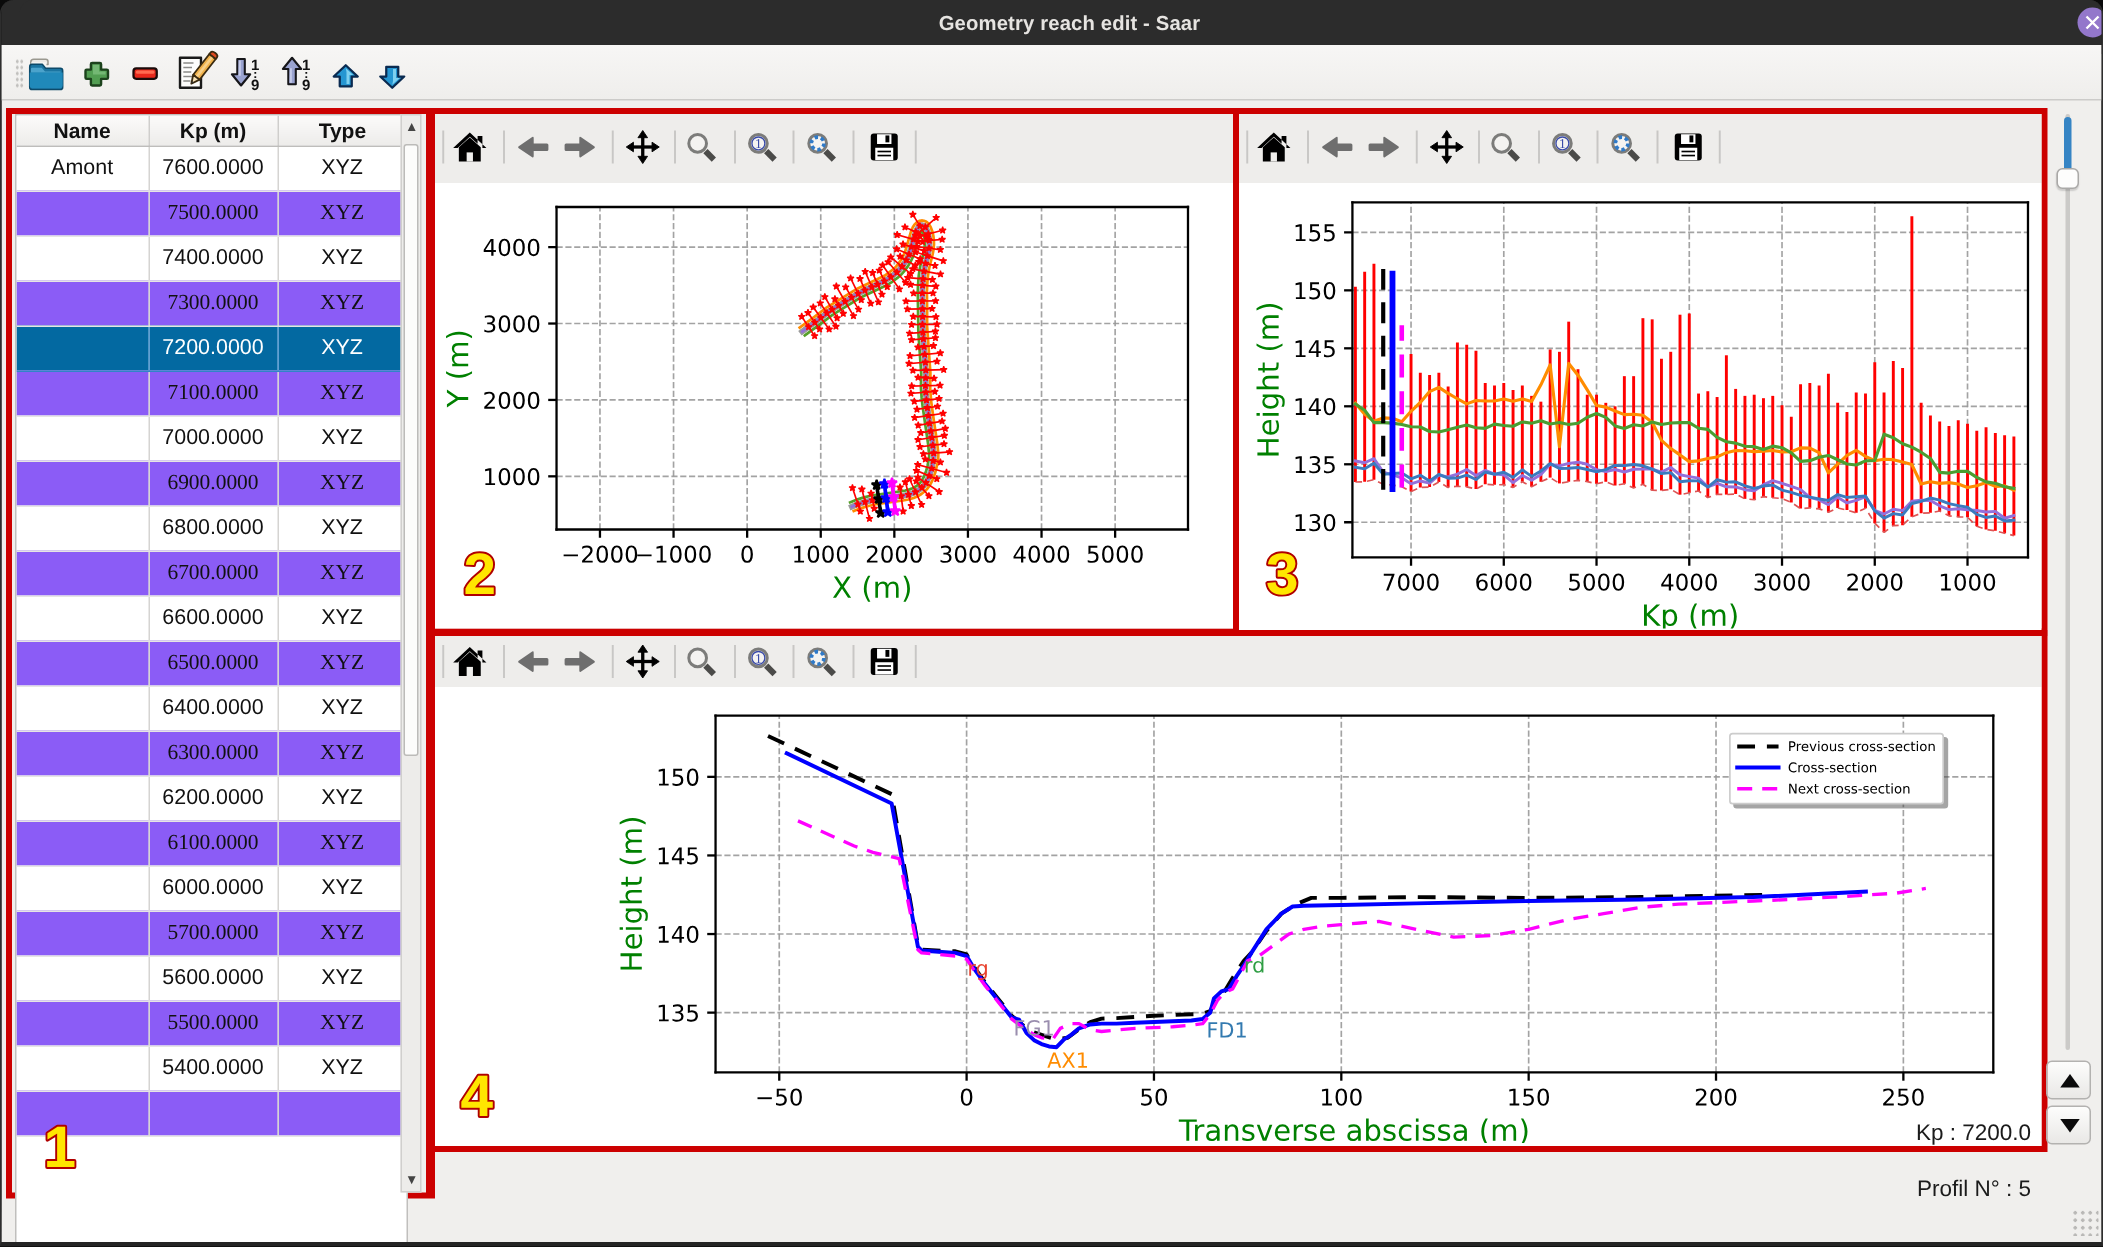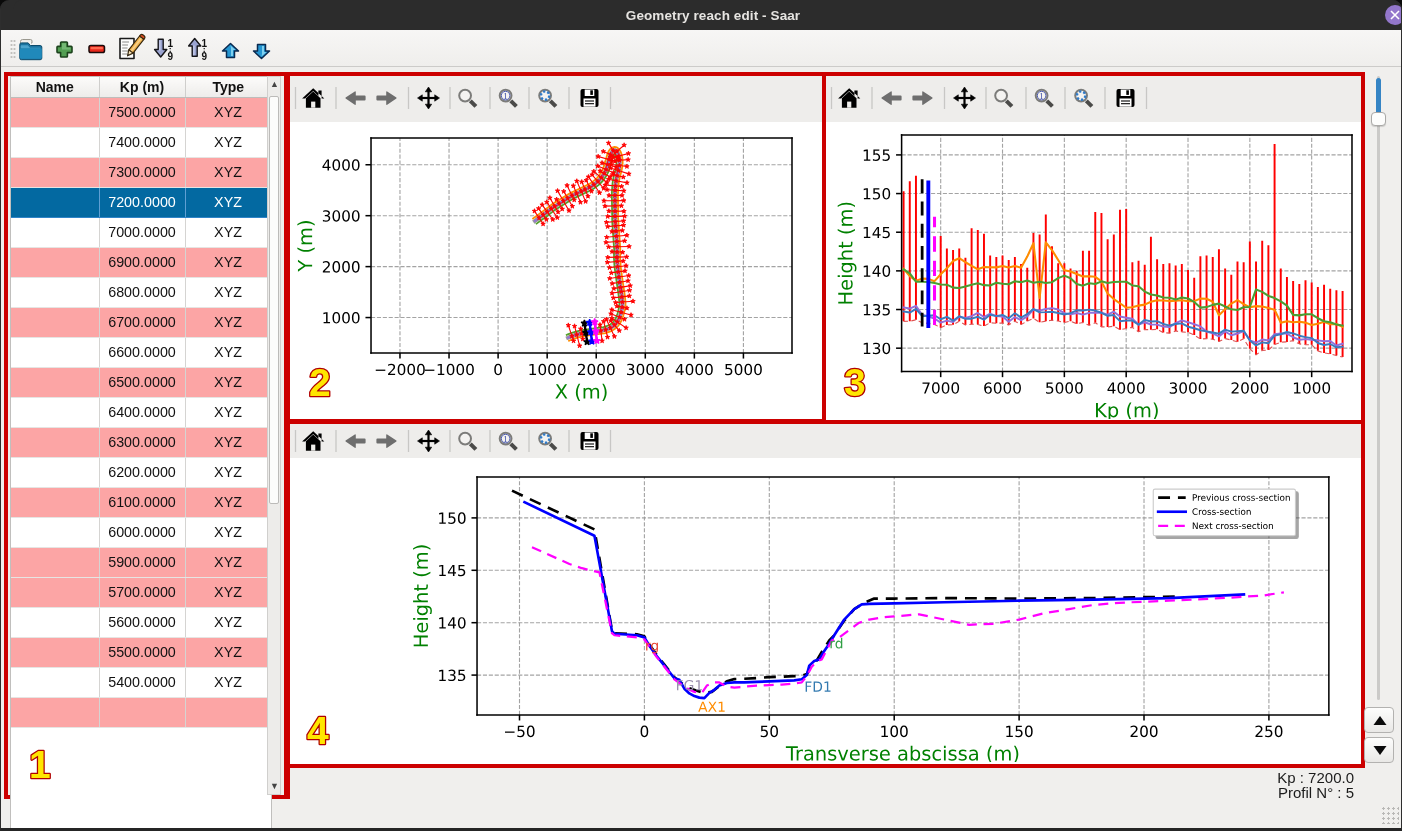--- a/index.html
+++ b/index.html
@@ -32,39 +32,39 @@
 #p2 .navbar, #p3 .navbar { height:46px; }
 #p4 .navbar { height:34px; }
 
 #tablewrap { position:absolute; left:2px; top:0px; width:262px; height:799px; background:#ffffff; overflow:hidden;
   border:1px solid #c0bfbd; }
 table { border-collapse:collapse; width:100%; table-layout:fixed; }
 th { height:20px; background:linear-gradient(#fcfbfa,#edecea); border-bottom:1px solid #bebdbb;
   border-right:1px solid #cfcecc; font-size:14px; font-weight:bold; color:#111; }
 td { height:30px; text-align:center; font-size:14.3px; color:#111;
   border-right:1px solid #d5d4d2; border-bottom:1px solid #e6e5e3; }
-tr.alt td { background:#fca5a5; }
+tr.alt td { background:#8b5cf6;font-family:Liberation Serif, serif; }
 tr.sel td { background:#0369a1; color:#ffffff; border-right-color:#5f9fd3; border-bottom-color:#3084c8; }
 #tscroll { position:absolute; right:3px; top:0; width:14px; height:719px; background:#edecea;
   border:1px solid #d0cfcd; }
 #tthumb { position:absolute; left:1px; top:19px; width:10px; height:408px; background:#fcfcfb;
   border:1px solid #bcbbb9; border-radius:2px; }
 .sarrow { position:absolute; left:2px; width:9px; height:9px; color:#444; font-size:9px; line-height:9px; text-align:center;}
 
 .numsvg { position:absolute; z-index:50; overflow:visible; }
 .numsvg text { font-family:"Liberation Sans", sans-serif; font-size:39px; font-weight:bold;
   fill:#ffe600; stroke:#b00000; stroke-width:2.6px; paint-order:stroke; }
 
 #slider-track { position:absolute; left:1376px; top:76px; width:3px; height:624px; background:#cbcac8; border-radius:2px;}
 #slider-fill { position:absolute; left:1375px; top:78px; width:5px; height:36px; background:#3584c4; border-radius:3px;}
 #slider-handle { position:absolute; left:1370px; top:112px; width:15px; height:14px; background:#fdfdfc;
   border:1px solid #aaa9a7; border-radius:4px; box-shadow:0 1px 1px rgba(0,0,0,0.15);}
 .navbtn { position:absolute; left:1363px; width:30px; height:26px; background:linear-gradient(#fdfdfc,#e9e8e6);
   border:1px solid #b3b2b0; border-radius:4px; }
-#kptext { position:absolute; right:47px; top:769px; font-size:15px; color:#1b1b1b; text-align:right;margin-left:36px; }
+#kptext { position:absolute; right:47px; top:747px; font-size:15px; color:#1b1b1b; text-align:right;margin-left:36px; }
 #profiltext { position:absolute; right:47px; top:784px; font-size:15px; color:#1b1b1b; text-align:center; }
 .gripcorner { position:absolute; right:2px; bottom:4px; width:18px; height:18px;
  background-image:radial-gradient(circle, #b9b8b6 1px, transparent 1.2px); background-size:5px 5px; }
 svg.plot { position:absolute; }
 </style>
 </head>
 <body>
 <div id="win">
   <div id="titlebar">
     <div id="title">Geometry reach edit - Saar</div>
@@ -141,38 +141,48 @@
             <col style="width:88px">
             <col style="width:86px">
             <col style="width:86px">
           </colgroup>
         <tbody>
             <tr>
               <th>Name</th>
               <th>Kp (m)</th>
               <th style="border-right:none">Type</th>
             </tr>
+        <tr>
+              <td>Amont</td>
+              <td>7600.0000</td>
+              <td>XYZ</td>
+            </tr>
         <tr class="alt">
               <td></td>
               <td>7500.0000</td>
               <td>XYZ</td>
             </tr>
         <tr>
               <td></td>
               <td>7400.0000</td>
               <td>XYZ</td>
             </tr>
         <tr class="alt">
               <td></td>
               <td>7300.0000</td>
               <td>XYZ</td>
             </tr>
         <tr class="sel">
               <td></td>
               <td>7200.0000</td>
+              <td>XYZ</td>
+            </tr>
+        <tr class="alt">
+              <td></td>
+              <td>7100.0000</td>
               <td>XYZ</td>
             </tr>
         <tr>
               <td></td>
               <td>7000.0000</td>
               <td>XYZ</td>
             </tr>
         <tr class="alt">
               <td></td>
               <td>6900.0000</td>
@@ -214,25 +224,20 @@
               <td>XYZ</td>
             </tr>
         <tr class="alt">
               <td></td>
               <td>6100.0000</td>
               <td>XYZ</td>
             </tr>
         <tr>
               <td></td>
               <td>6000.0000</td>
-              <td>XYZ</td>
-            </tr>
-        <tr class="alt">
-              <td></td>
-              <td>5900.0000</td>
               <td>XYZ</td>
             </tr>
         <tr class="alt">
               <td></td>
               <td>5700.0000</td>
               <td>XYZ</td>
             </tr>
         <tr>
               <td></td>
               <td>5600.0000</td>

